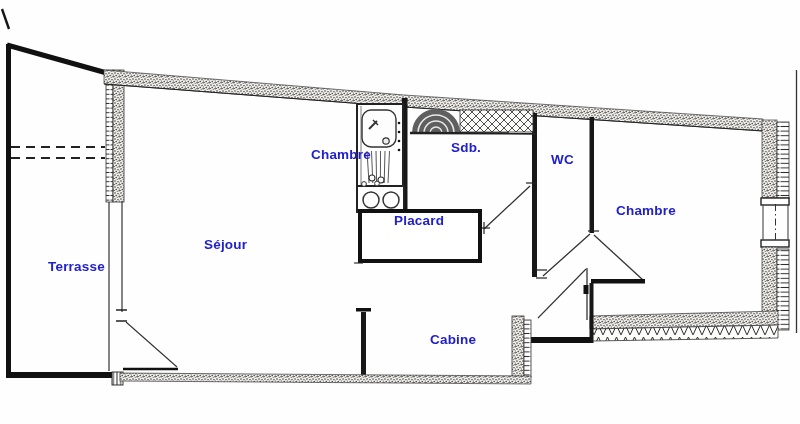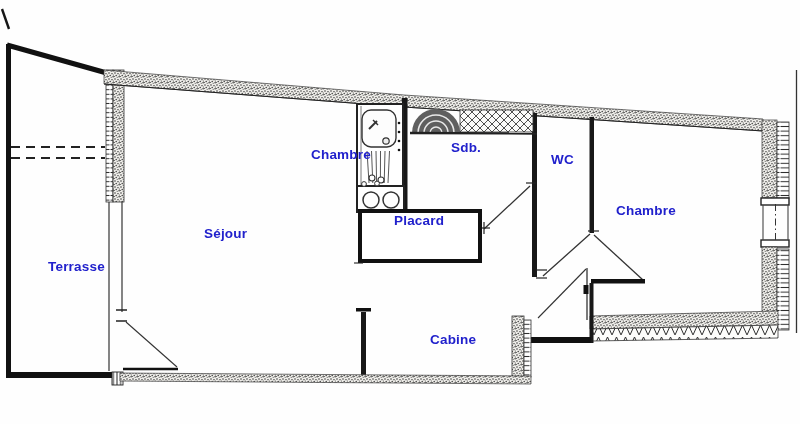--- a/index.html
+++ b/index.html
@@ -7,21 +7,21 @@
     position:relative;width:800px;height:424px;background:#fefefe;
     font-family:"Liberation Sans","DejaVu Sans",sans-serif;overflow:hidden;
   }
   .plan-svg{position:absolute;left:0;top:0;}
   .room-label{
     position:absolute;color:var(--label-color,#2121cc);
     font-weight:bold;font-size:13.5px;letter-spacing:.2px;white-space:nowrap;
     -webkit-user-select:none;user-select:none;
   }
   .lbl-terrasse{left:48px;top:219px;margin-top:40px;}
-  .lbl-sejour{left:204px;top:226px;}
+  .lbl-sejour{left:204px;top:237px;}
   .lbl-cuisine{left:311px;top:147px;}
   .lbl-sdb{left:451px;top:140px;}
   .lbl-wc{left:551px;top:152px;}
   .lbl-placard{left:394px;top:213px;}
   .lbl-cabine{left:414px;top:332px;margin-left:16px;}
   .lbl-chambre{left:616px;top:203px;}
 </style>
 </head>
 <body>
 

